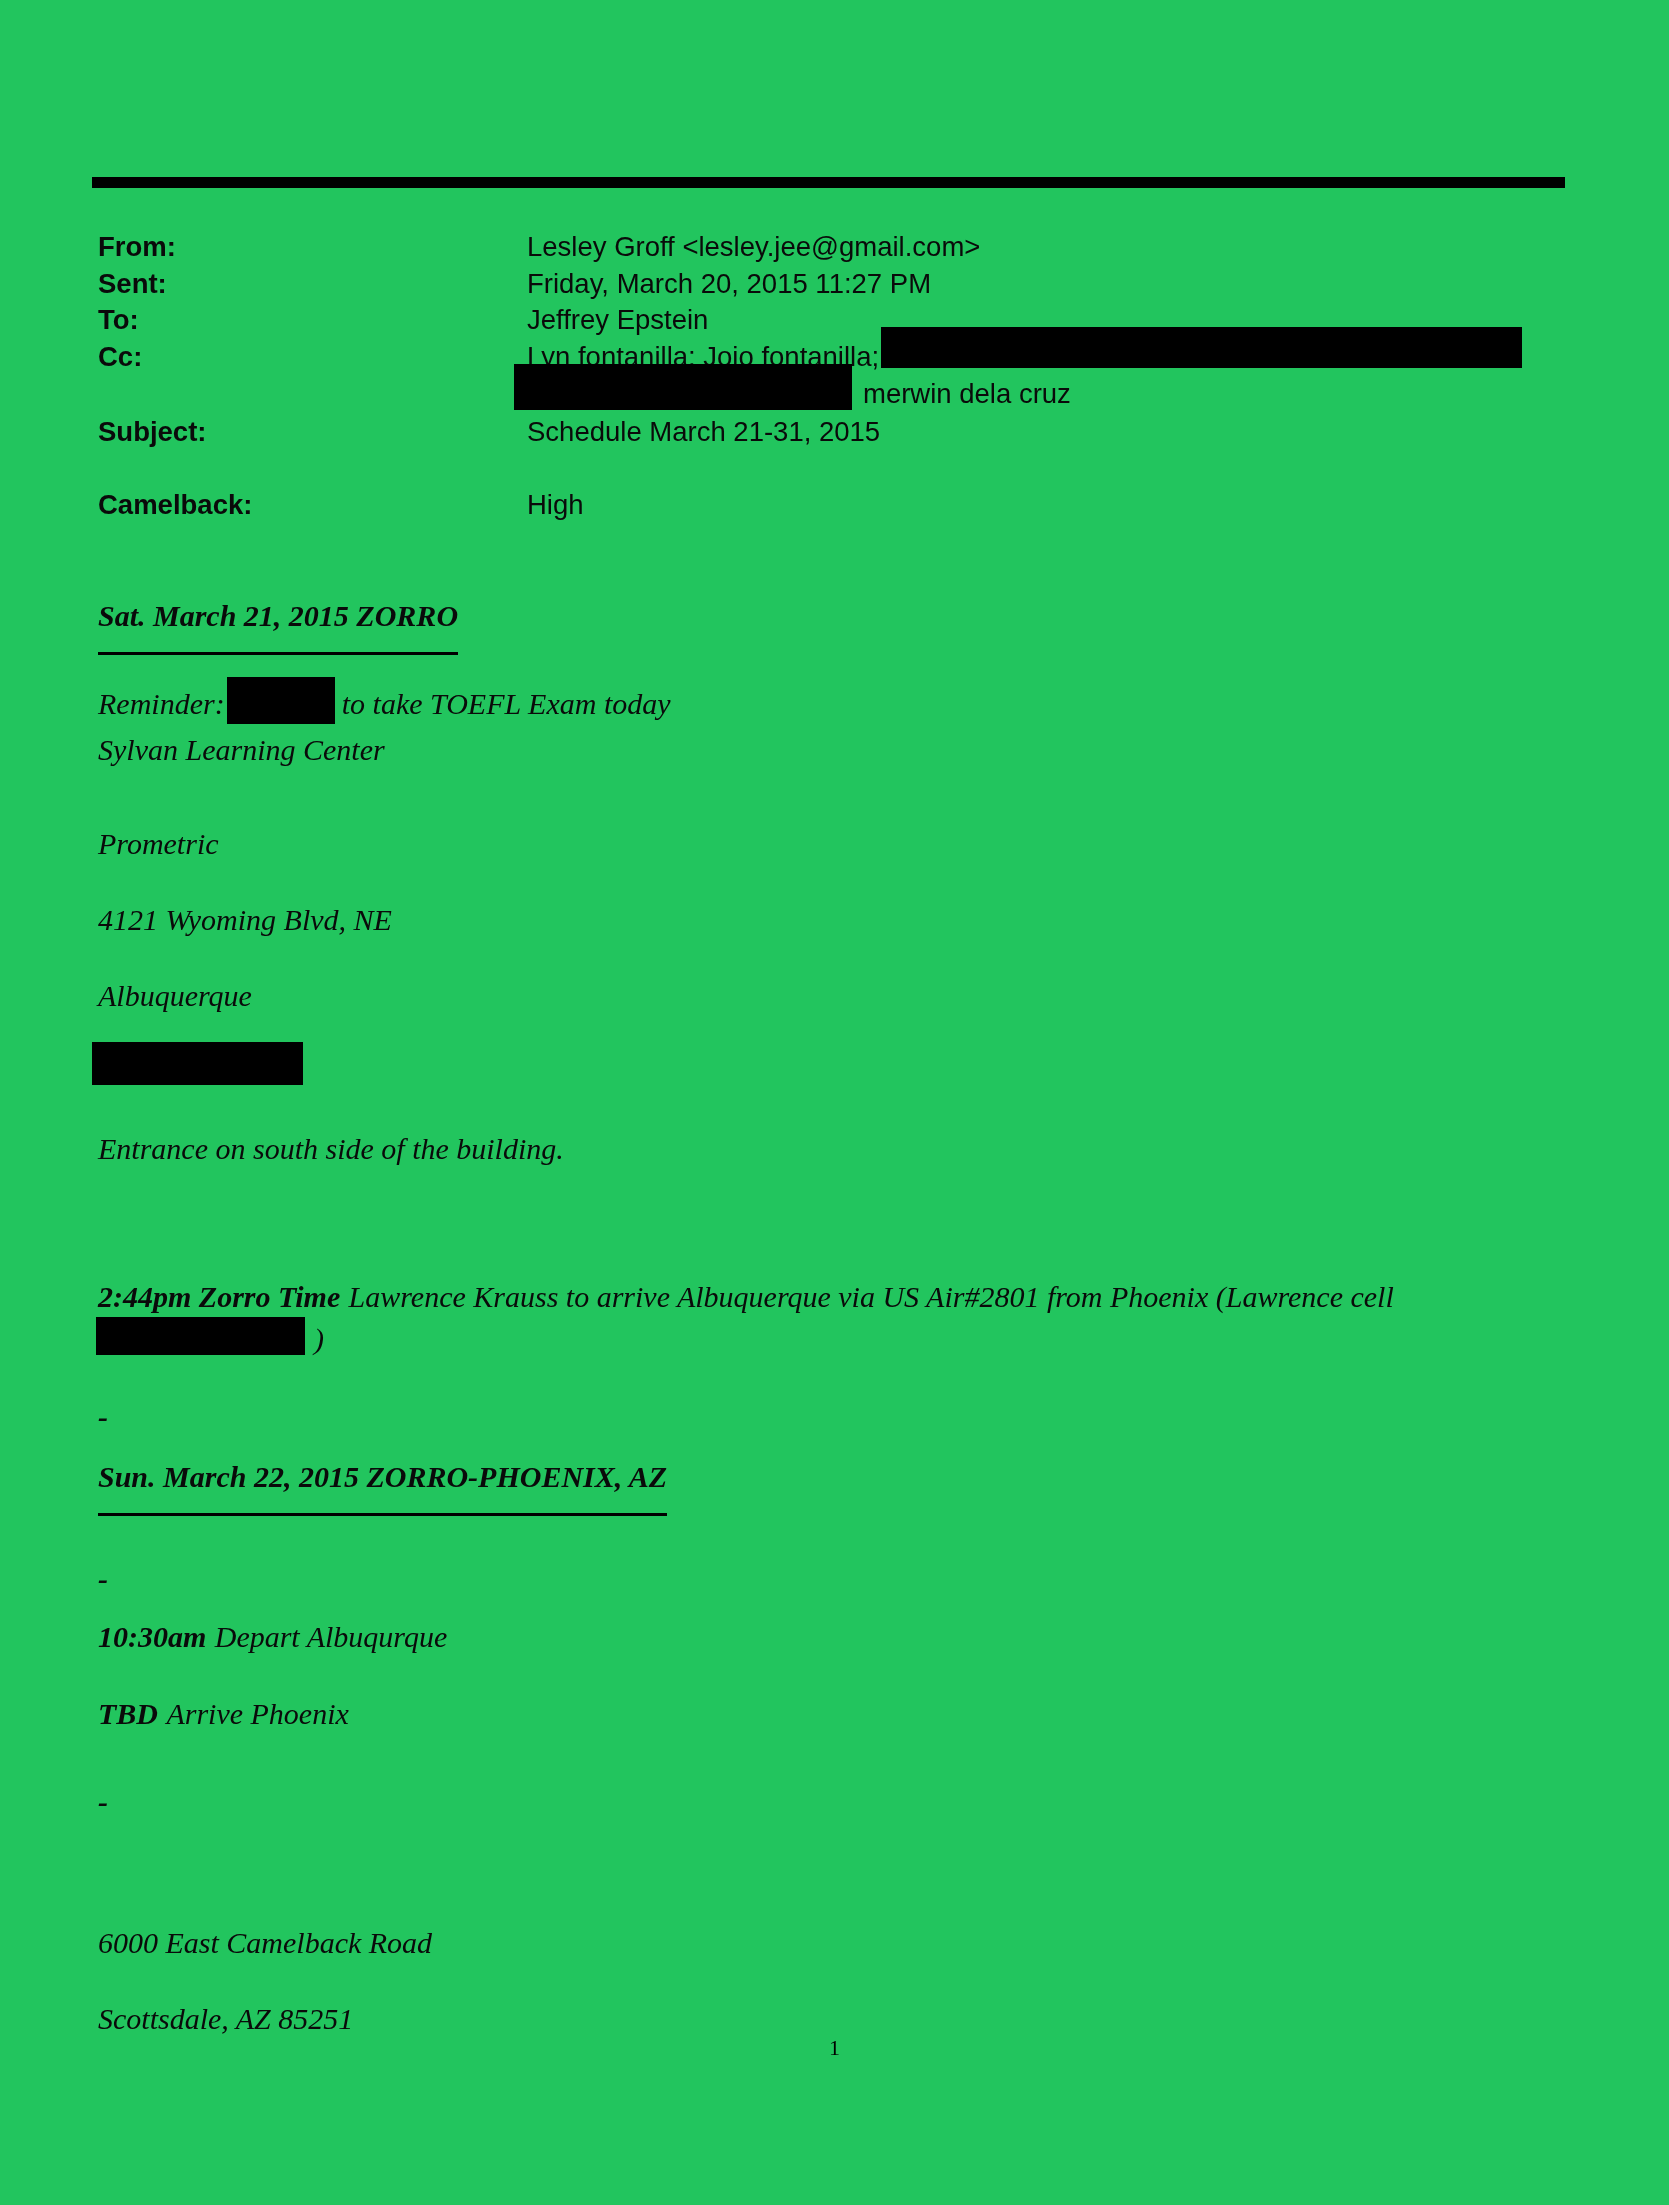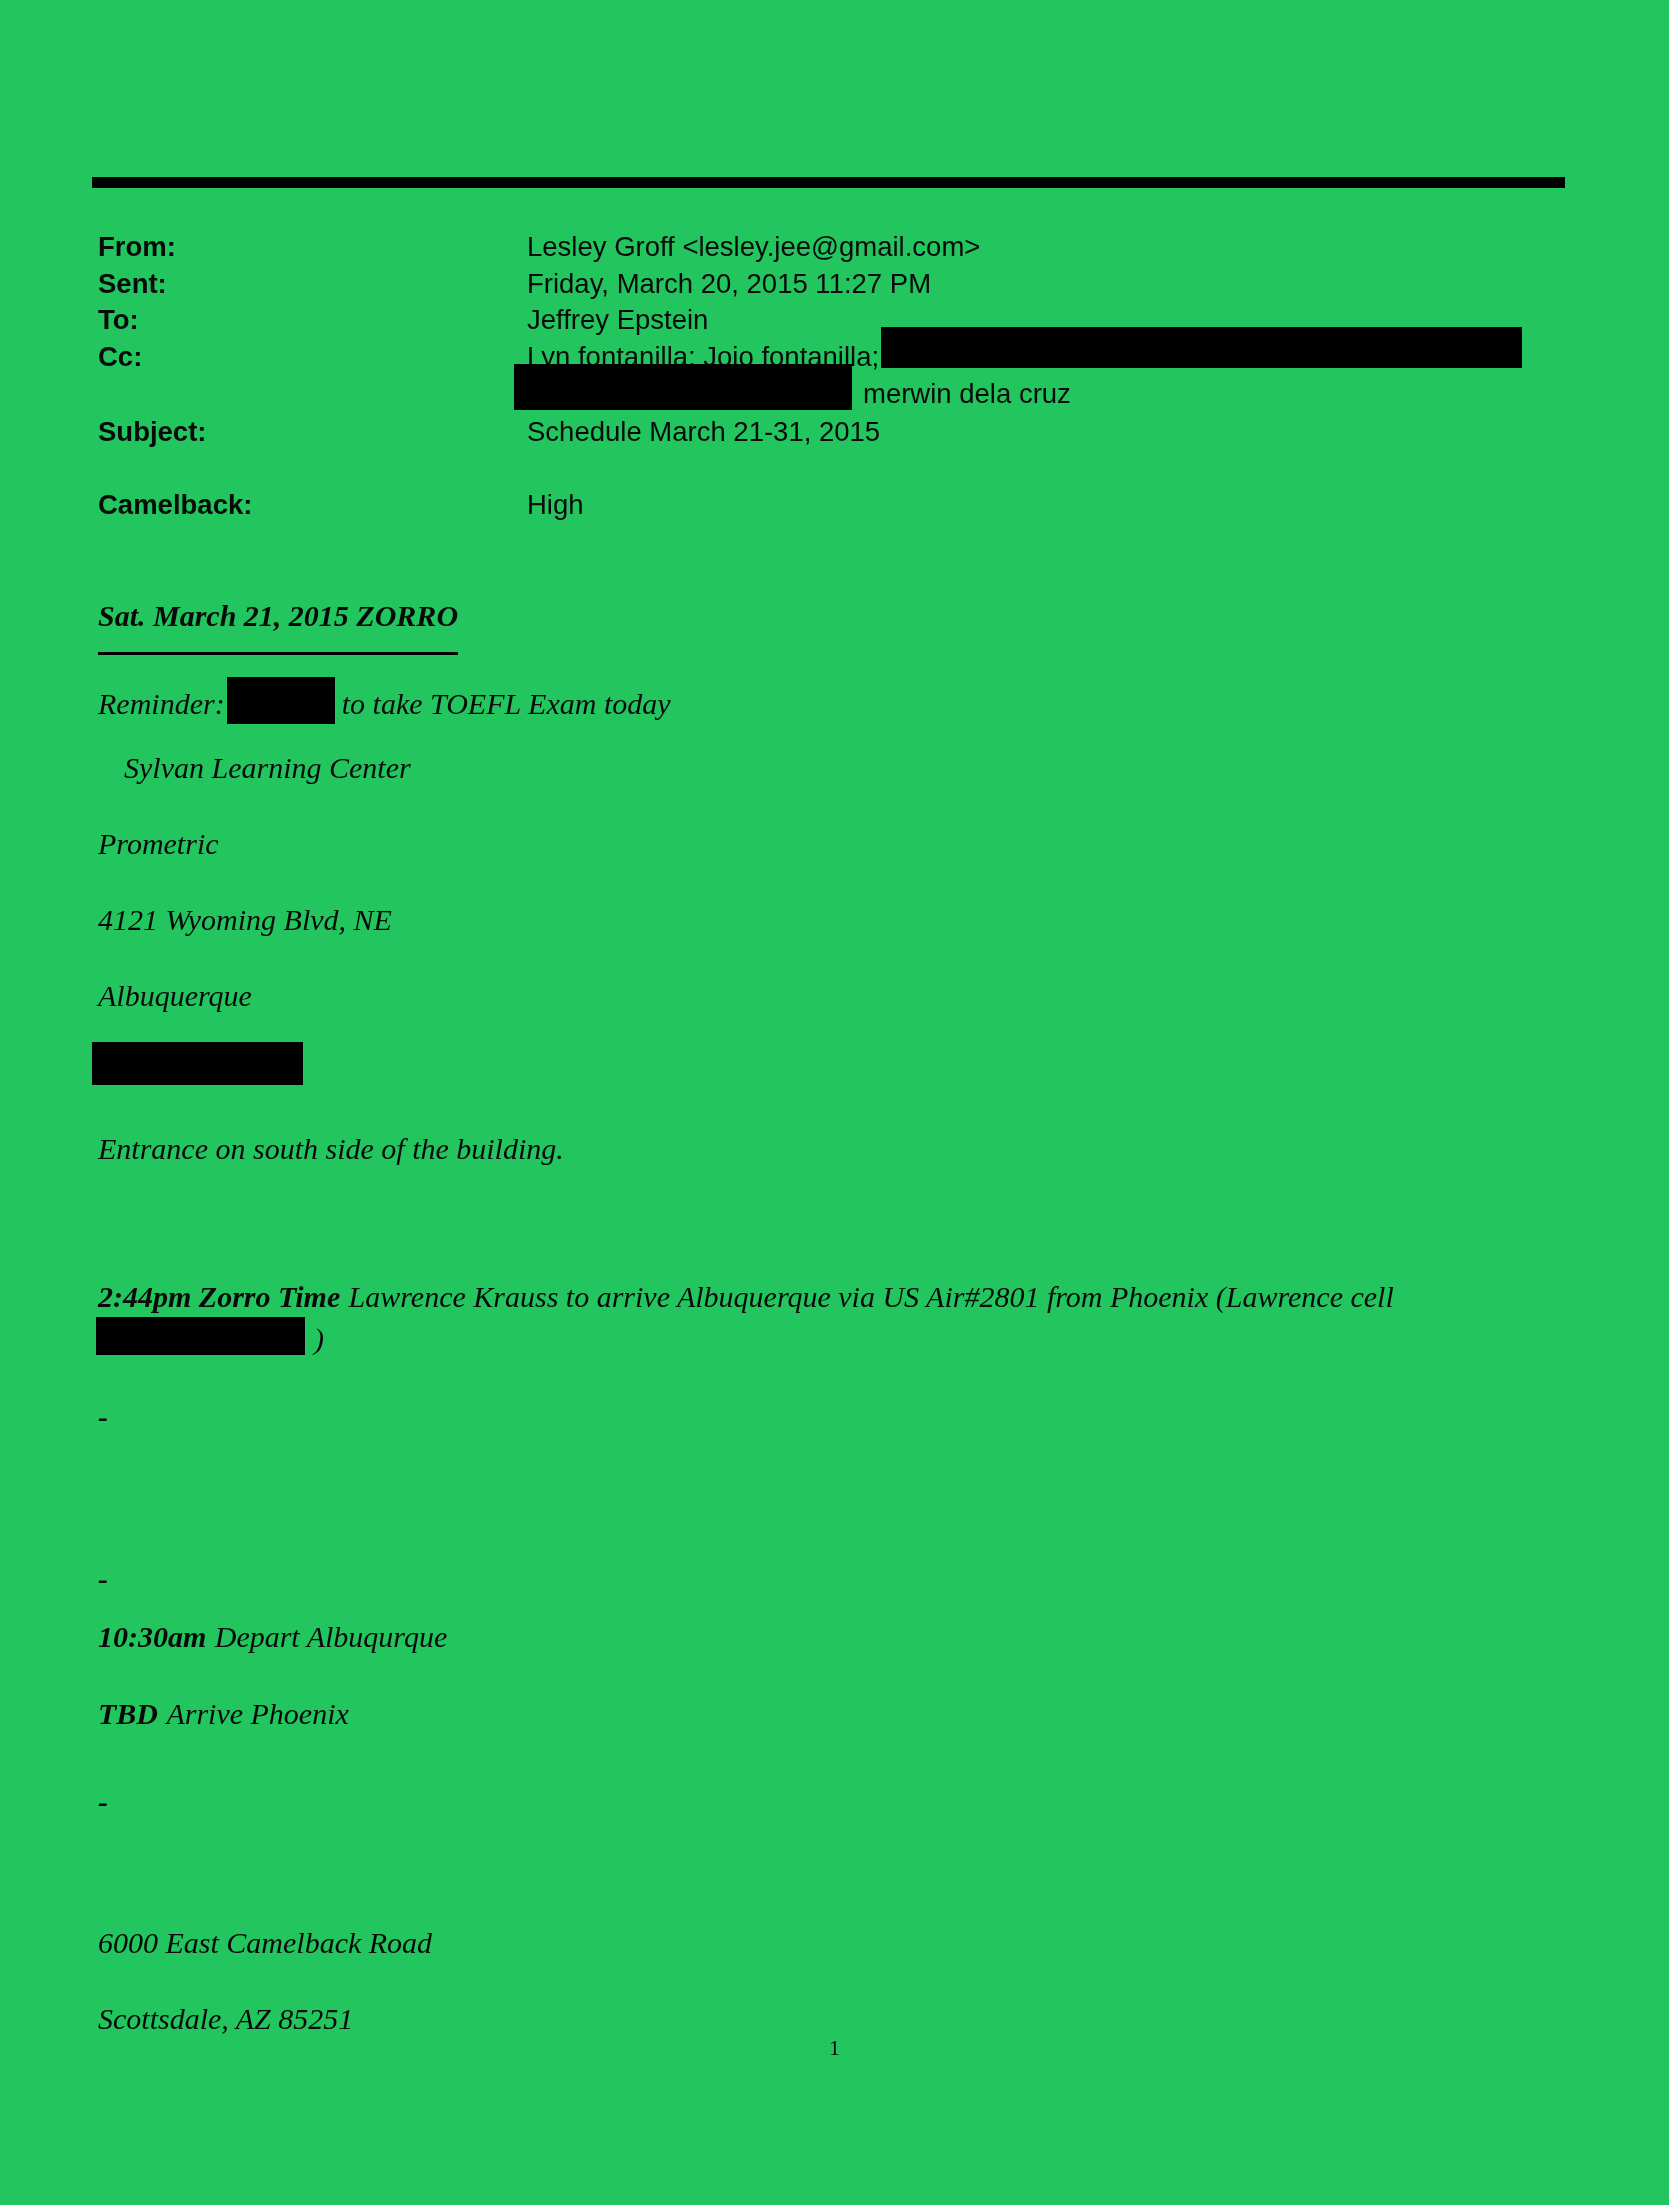--- a/index.html
+++ b/index.html
@@ -81,38 +81,41 @@
   <div class="hdr" style="left:527px;top:491px;">High</div>
 
   <div class="bline" style="left:98px;top:601px;">
     <span class="h-underline">Sat. March 21, 2015 ZORRO</span>
   </div>
 
   <div class="bline" style="left:98px;top:677px;">
     <span>Reminder:</span><span class="redact-inline"></span><span>to take TOEFL Exam today</span>
   </div>
 
-  <div class="bline" style="left:98px;top:753px;margin-left:26px;">Sylvan Learning Center</div>
+  <div class="bline" style="left:98px;top:735px;">Sylvan Learning Center</div>
   <div class="bline" style="left:98px;top:829px;">Prometric</div>
   <div class="bline" style="left:98px;top:905px;">4121 Wyoming Blvd, NE</div>
   <div class="bline" style="left:98px;top:981px;">Albuquerque</div>
 
   <div class="redact" style="left:92px;top:1042px;width:211px;height:43px;"></div>
 
   <div class="bline" style="left:98px;top:1134px;">Entrance on south side of the building.</div>
 
   <div class="bline" style="left:98px;top:1282px;">
     <span class="bb">2:44pm Zorro Time</span><span>Lawrence Krauss to arrive Albuquerque via US Air#2801 from Phoenix (Lawrence cell</span>
   </div>
 
   <div class="redact" style="left:96px;top:1317px;width:209px;height:38px;"></div>
   <div class="bline" style="left:314px;top:1324px;">)</div>
 
   <div class="bline bb" style="left:98px;top:1402px;">-</div>
 
+  <div class="bline" style="left:98px;top:1462px;">
+    <span class="h-underline">Sun. March 22, 2015 ZORRO-PHOENIX, AZ</span>
+  </div>
 
   <div class="bline bb" style="left:98px;top:1564px;">-</div>
 
   <div class="bline" style="left:98px;top:1622px;">
     <span class="bb">10:30am</span><span>Depart Albuqurque</span>
   </div>
 
   <div class="bline" style="left:98px;top:1699px;">
     <span class="bb">TBD</span><span>Arrive Phoenix</span>
   </div>

